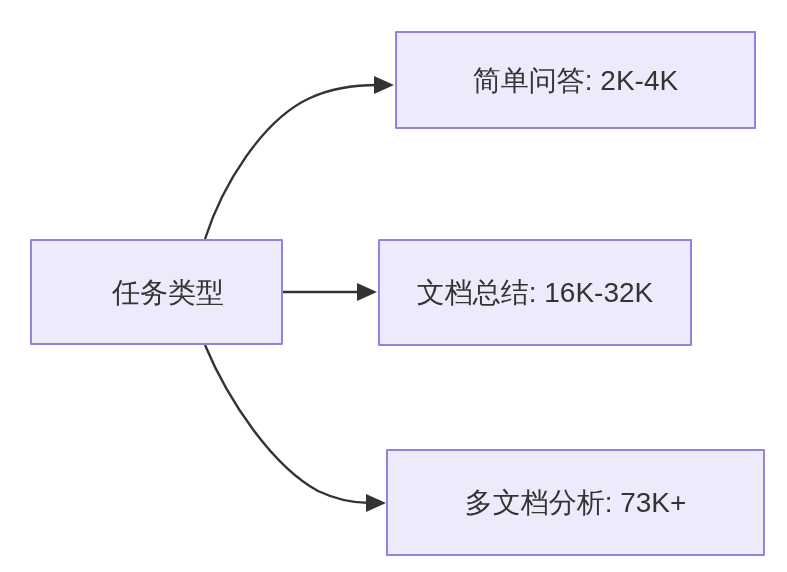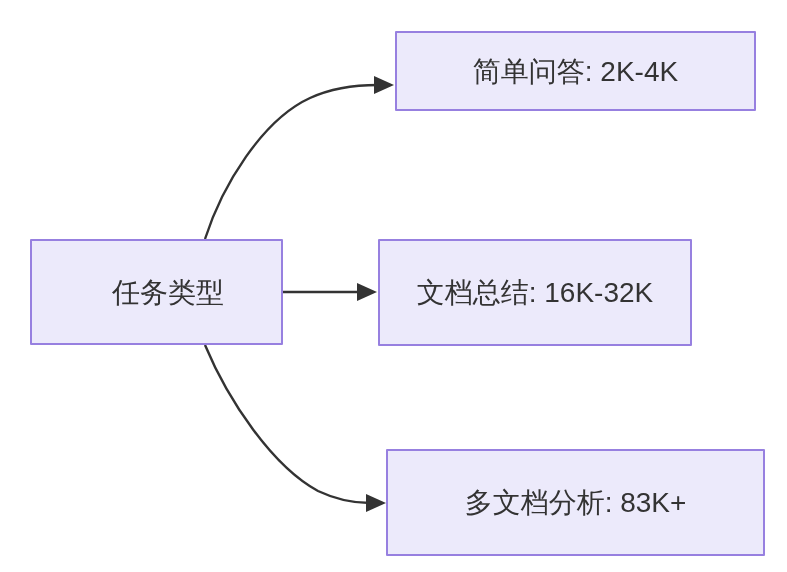--- a/index.html
+++ b/index.html
@@ -51,21 +51,21 @@
     left: 30px;
     top: 239px;
     width: 253px;
     height: 106px;
     padding-left: 23px;
   }
   #node-simple-qa {
     left: 395px;
     top: 31px;
     width: 361px;
-    height: 80px;
+    height: 98px;
   }
   #node-doc-summary {
     left: 378px;
     top: 239px;
     width: 314px;
     height: 107px;
   }
   #node-multi-doc {
     left: 386px;
     top: 449px;
@@ -112,16 +112,16 @@
 
   <div class="node" id="node-simple-qa">
     <span class="node-label">简单问答: 2K-4K</span>
   </div>
 
   <div class="node" id="node-doc-summary">
     <span class="node-label">文档总结: 16K-32K</span>
   </div>
 
   <div class="node" id="node-multi-doc">
-    <span class="node-label">多文档分析: 83K+</span>
+    <span class="node-label">多文档分析: 73K+</span>
   </div>
 
 </div>
 
 </body></html>

